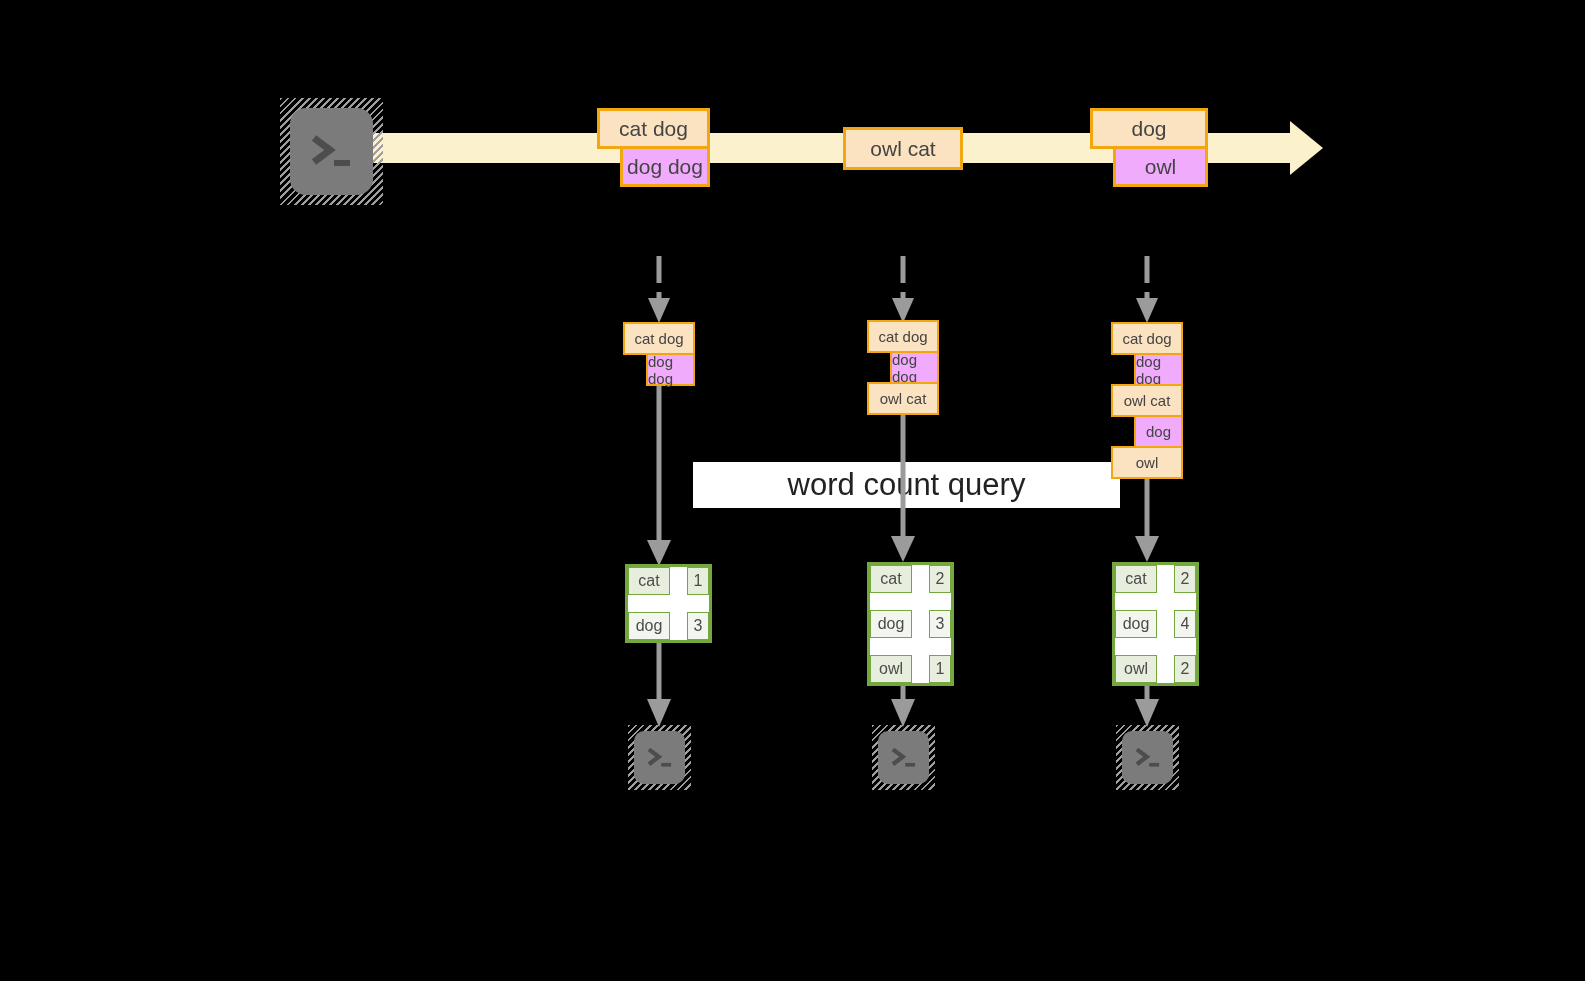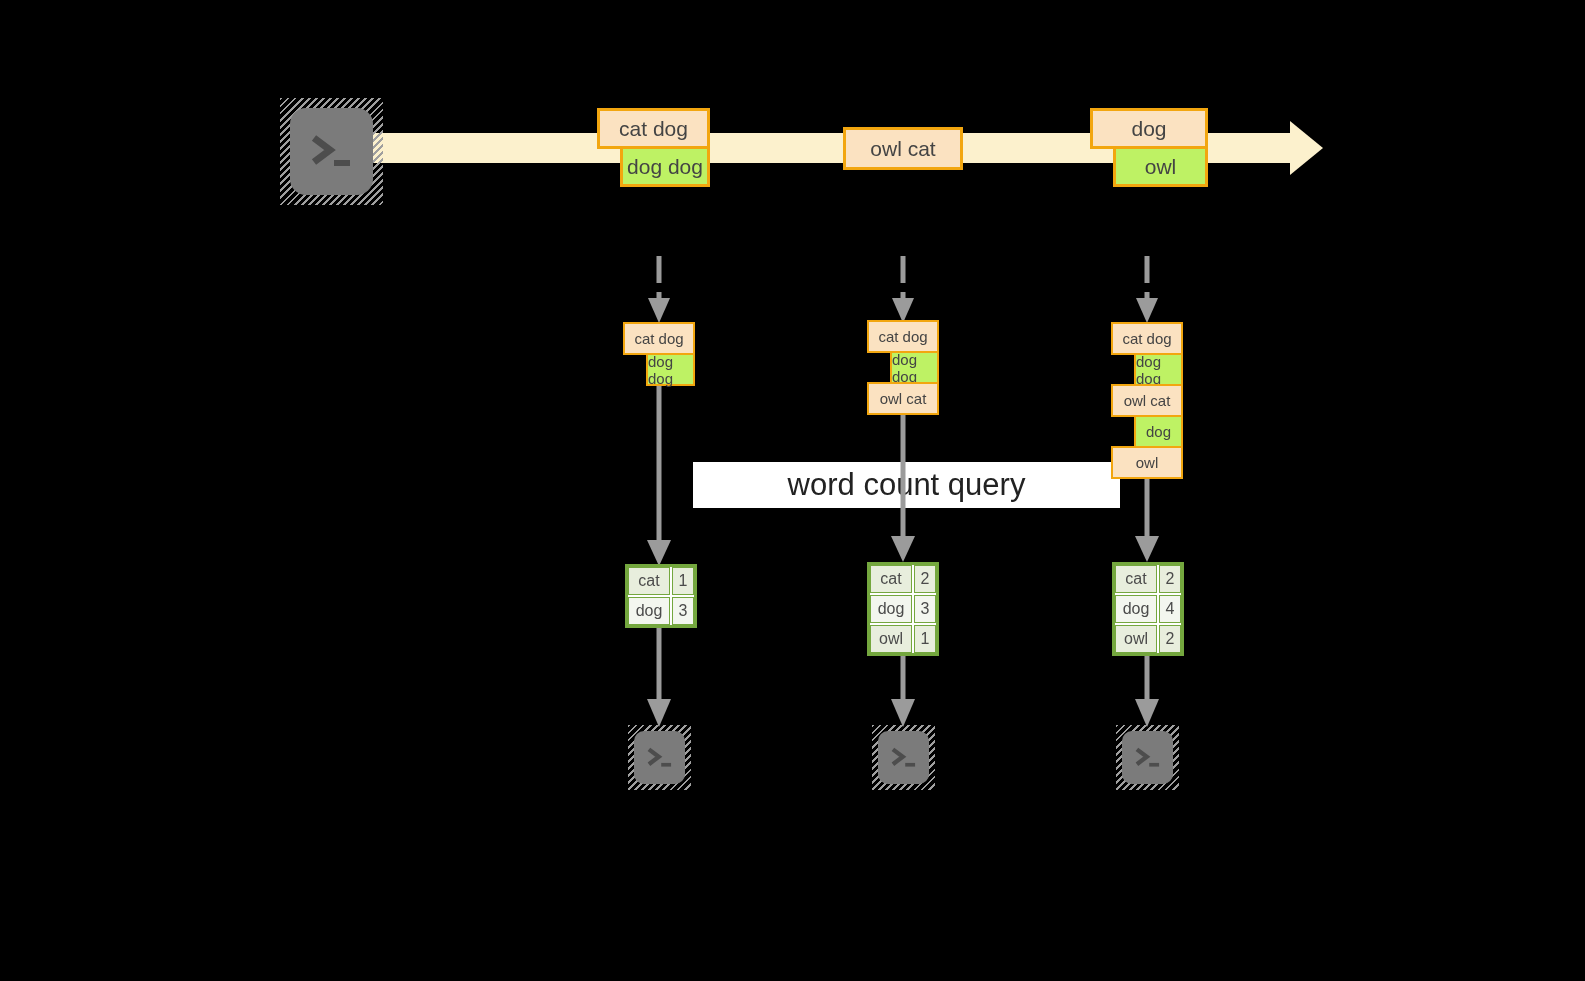--- a/index.html
+++ b/index.html
@@ -7,25 +7,25 @@
          font-family:"Liberation Sans", sans-serif;}
 
   
   .obox{position:absolute;display:flex;flex-direction:column;z-index:3;}
   .orow{box-sizing:border-box;display:flex;align-items:center;justify-content:center;color:#444;}
   .stream-box .orow{border:3px solid #F2A60F;height:41px;font-size:21px;}
   .stream-box .orow + .orow{margin-top:-3px;}
   .accum-box .orow{border:2px solid #F2A60F;height:33px;font-size:15px;}
   .accum-box .orow + .orow{margin-top:-2px;}
   .fill-a{background:#FBE2C1;}
-  .fill-b{background:#bef264;margin-left:23px;}
+  .fill-b{background:#f0abfc;margin-left:23px;}
 
   
   .gtable{position:absolute;z-index:3;display:grid;grid-template-columns:42px 22px;
-          gap:2px;background:#fff;border:3px solid #74A73E;}
+          gap:17px;background:#fff;border:3px solid #74A73E;}
   .gcell{display:flex;align-items:center;justify-content:center;height:28px;
          font-size:16px;color:#4b4b4b;border:1px solid #74A73E;box-sizing:border-box;}
   .shade-a{background:#E8EEDD;}
   .shade-b{background:#F3F6EF;}
 
   
   .banner{position:absolute;left:693px;top:462px;width:427px;height:46px;background:#ffffff;
           z-index:1;display:flex;align-items:center;justify-content:center;
           font-size:31px;font-weight:300;color:#222;}
 

